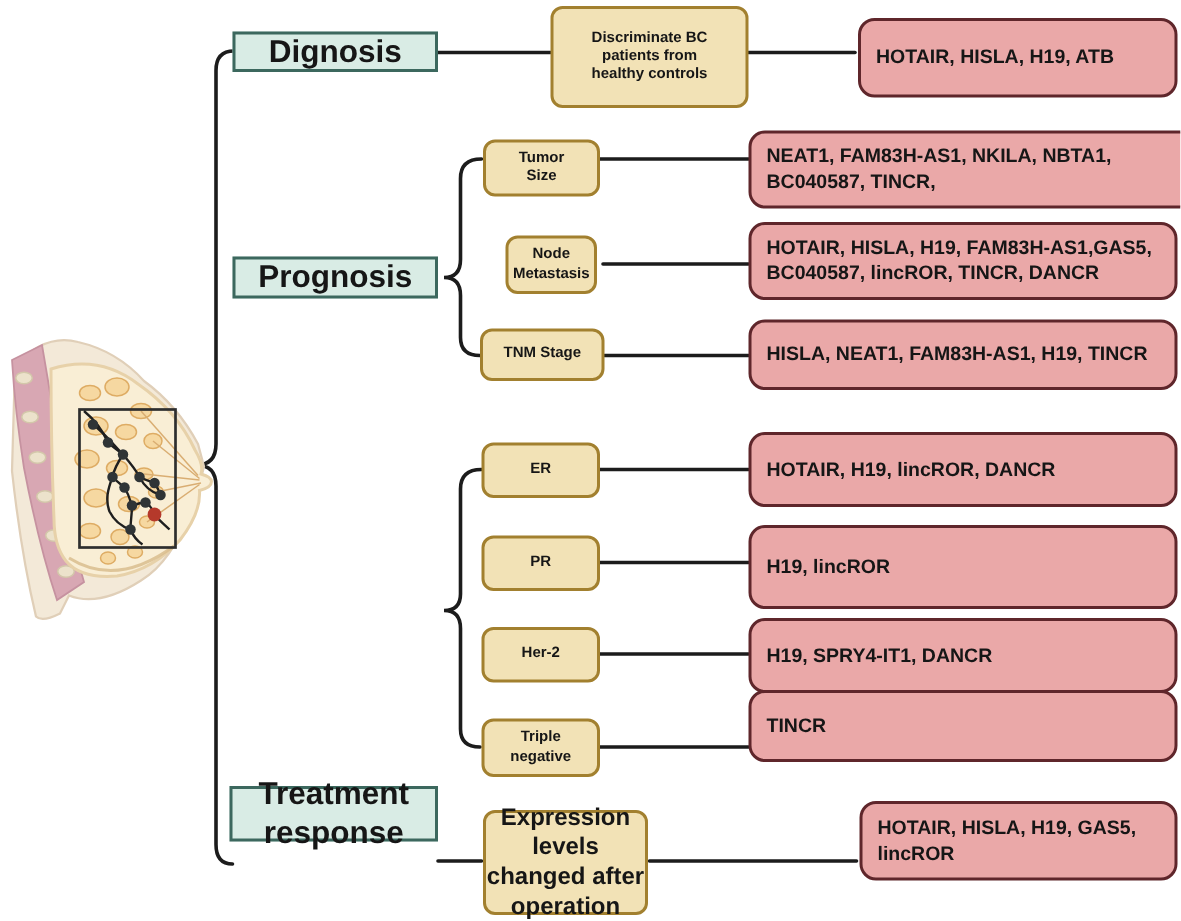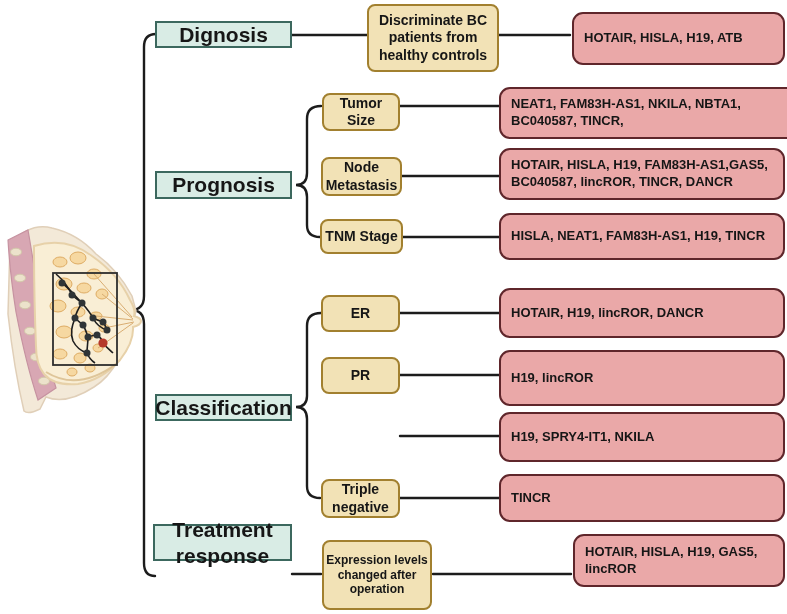--- a/index.html
+++ b/index.html
@@ -11,28 +11,28 @@
     position:absolute;display:flex;align-items:center;justify-content:center;
     text-align:center;font-weight:bold;color:#161616;box-sizing:border-box;
     white-space:pre-line;line-height:1.22;
   }
   .green{
     background:var(--green-fill);border:2px solid var(--green-border);
     font-size:21px;
   }
   .yellow{
     background:var(--yellow-fill);border:2px solid var(--yellow-border);
-    border-radius:8px;font-size:14px;
+    border-radius:8px;font-size:10px;
   }
   .pink{
     background:var(--pink-fill);border:2.5px solid var(--pink-border);
     border-radius:11px;font-size:13px;justify-content:flex-start;text-align:left;
     padding:8px 10px;line-height:1.3;
   }
-  .small-f{font-size:12px;}
+  .small-f{font-size:16px;}
   svg.overlay{position:absolute;left:0;top:0;}
   .ln{stroke:var(--line);stroke-width:2.4;fill:none;stroke-linecap:round;}
 </style>
 </head>
 <body>
 
 <div id="stage">
 
   <svg class="overlay" width="787" height="614" aria-hidden="true">
 
@@ -121,46 +121,46 @@
         <circle cx="88" cy="122" r="3.5"></circle>
           <circle cx="97" cy="120" r="3.5"></circle>
         <circle cx="87" cy="138" r="3.5"></circle>
       </g>
       <circle cx="103" cy="128" r="4.6" fill="var(--red-node)"></circle>
     </g>
   </svg>
 
   <div class="box green" style="left:155px;top:21px;width:137px;height:27px">Dignosis</div>
   <div class="box green" style="left:155px;top:171px;width:137px;height:28px">Prognosis</div>
-  <div class="box green" style="left:155px;top:394px;width:137px;height:27px">Classification</div>
   <div class="box green" style="left:153px;top:524px;width:139px;height:37px">Treatment
 response</div>
 
   <div class="box yellow" style="left:367px;top:4px;width:132px;height:68px">Discriminate BC
 patients from
 healthy controls</div>
   <div class="box yellow" style="left:322px;top:93px;width:78px;height:38px">Tumor
 Size</div>
-  <div class="box yellow" style="left:321px;top:157px;width:81px;height:39px">Node
+  <div class="box yellow" style="left:337px;top:157px;width:61px;height:39px">Node
 Metastasis</div>
   <div class="box yellow" style="left:320px;top:219px;width:83px;height:35px">TNM Stage</div>
   <div class="box yellow" style="left:321px;top:295px;width:79px;height:37px">ER</div>
   <div class="box yellow" style="left:321px;top:357px;width:79px;height:37px">PR</div>
+  <div class="box yellow" style="left:321px;top:418px;width:79px;height:37px">Her-2</div>
   <div class="box yellow" style="left:321px;top:479px;width:79px;height:39px">Triple
 negative</div>
   <div class="box yellow small-f" style="left:322px;top:540px;width:110px;height:70px">Expression levels
 changed after
 operation</div>
 
   <div class="box pink" style="left:572px;top:12px;width:213px;height:53px">HOTAIR, HISLA, H19, ATB</div>
   <div class="box pink" style="left:499px;top:87px;width:324px;height:52px">NEAT1, FAM83H-AS1, NKILA, NBTA1,
 BC040587, TINCR,</div>
   <div class="box pink" style="left:499px;top:148px;width:286px;height:52px">HOTAIR, HISLA, H19, FAM83H-AS1,GAS5,
 BC040587,  lincROR, TINCR, DANCR</div>
   <div class="box pink" style="left:499px;top:213px;width:286px;height:47px">HISLA, NEAT1, FAM83H-AS1, H19, TINCR</div>
   <div class="box pink" style="left:499px;top:288px;width:286px;height:50px">HOTAIR, H19, lincROR, DANCR</div>
   <div class="box pink" style="left:499px;top:350px;width:286px;height:56px">H19, lincROR</div>
-  <div class="box pink" style="left:499px;top:412px;width:286px;height:50px">H19, SPRY4-IT1, NKILA</div>
-  <div class="box pink" style="left:499px;top:474px;width:286px;height:48px">TINCR</div>
+  <div class="box pink" style="left:499px;top:412px;width:286px;height:50px">H19, SPRY4-IT1, DANCR</div>
+  <div class="box pink" style="left:499px;top:460px;width:286px;height:48px">TINCR</div>
   <div class="box pink" style="left:573px;top:534px;width:212px;height:53px">HOTAIR, HISLA, H19, GAS5,
 lincROR</div>
 
 </div>
 
 </body></html>

